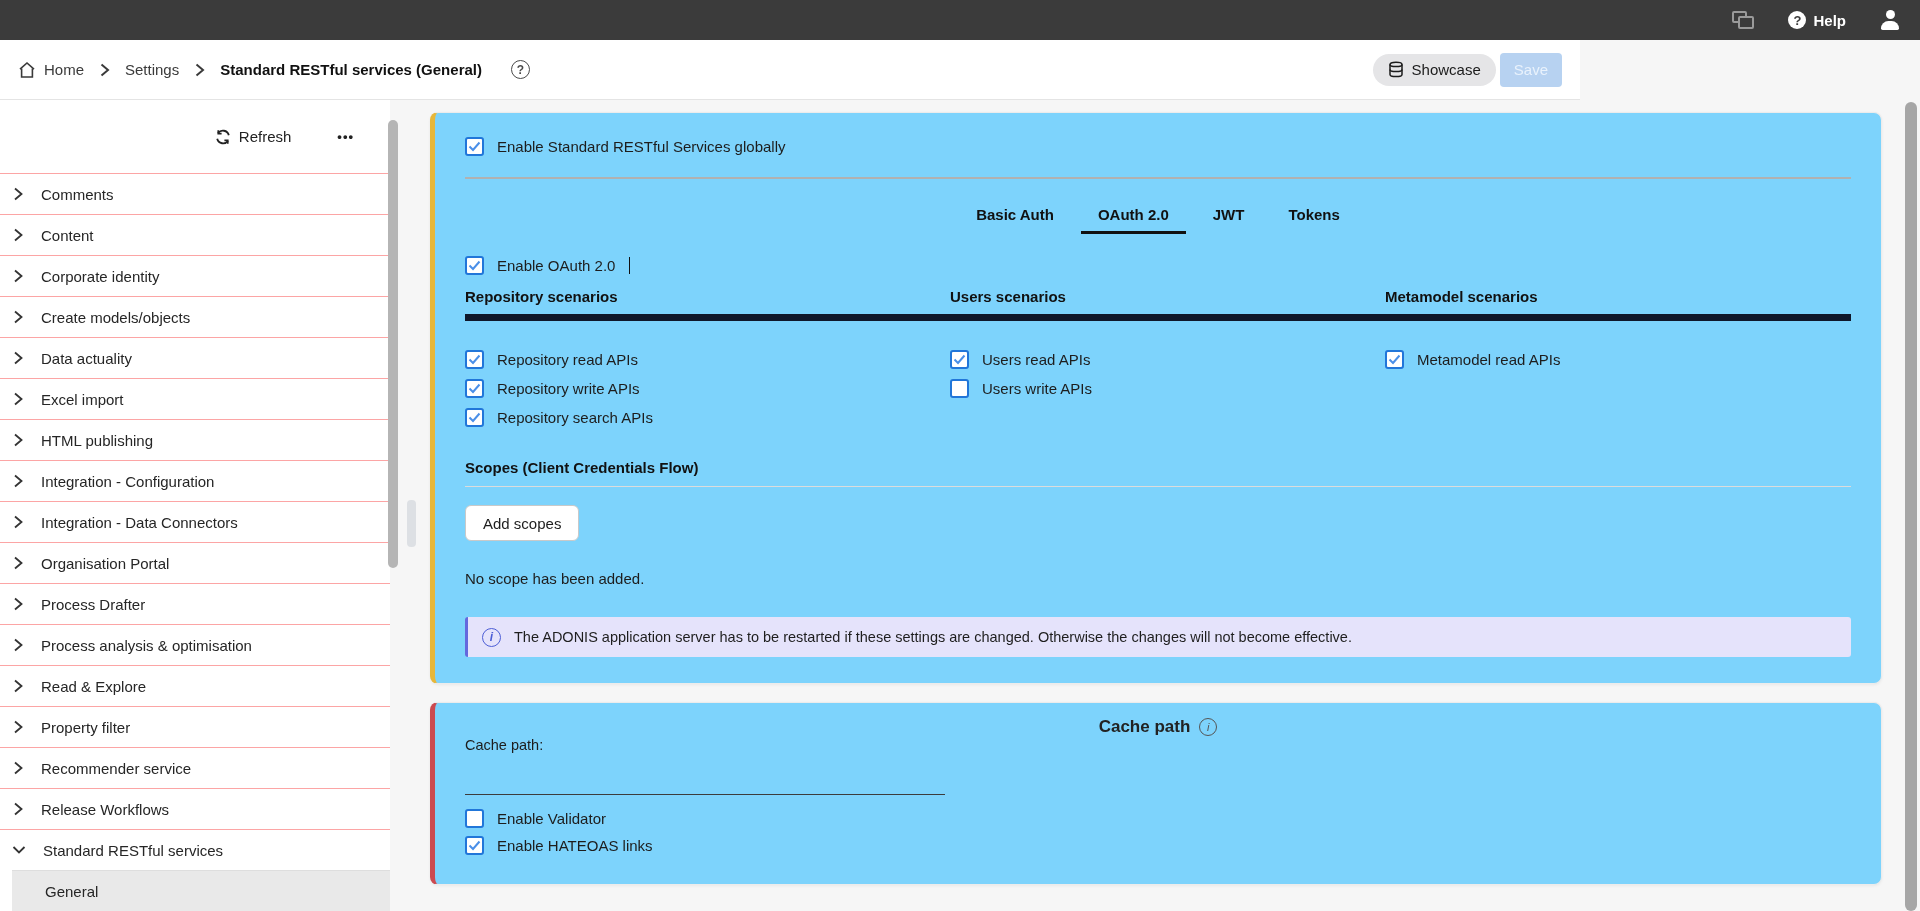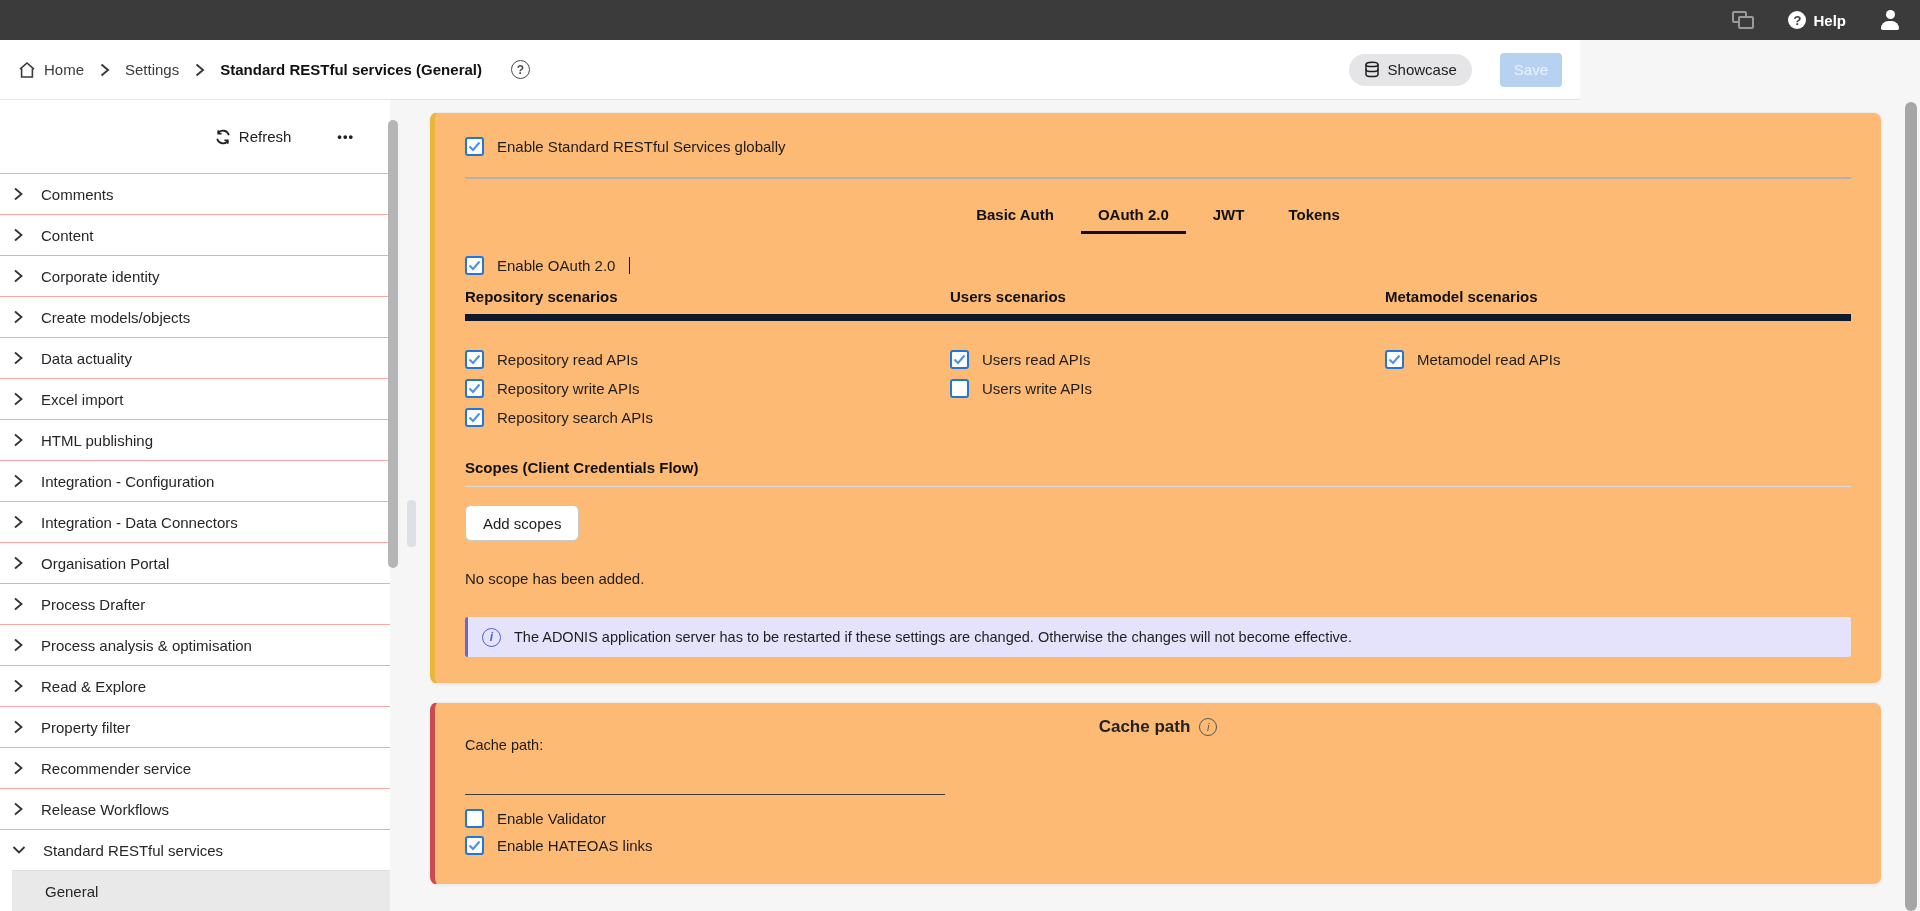--- a/index.html
+++ b/index.html
@@ -21,42 +21,42 @@
 
   
   .crumbbar{position:absolute;left:0;top:40px;width:1580px;height:60px;background:#fff;
     border-bottom:1px solid #e4e4e4;display:flex;align-items:center;padding:0 18px;}
   .crumbs{display:flex;align-items:center;gap:15px;font-size:15px;color:#3a3a3a;}
   .crumb{cursor:pointer;display:flex;align-items:center;gap:8px;}
   .crumb.current{font-weight:bold;color:#111;}
   .chev svg{display:block;}
   .crumb-help{margin-left:14px;width:19px;height:19px;border:1.5px solid #4a4a4a;border-radius:50%;color:#4a4a4a;
     display:inline-flex;align-items:center;justify-content:center;font-size:12px;font-weight:bold;cursor:pointer;}
-  .crumb-actions{margin-left:auto;display:flex;align-items:center;gap:28px;}
+  .crumb-actions{margin-left:auto;display:flex;align-items:center;gap:4px;}
   .pill{height:32px;border-radius:16px;background:#e5e5e7;display:flex;align-items:center;gap:8px;
     padding:0 15px;font-size:15px;color:#1b1b1b;cursor:pointer;border:none;}
   .save-btn{height:34px;min-width:62px;border:none;border-radius:4px;background:#b7d2f1;color:#e9f2fc;
     font-size:15px;padding:0 14px;}
 
   
   .sidebar{position:absolute;left:0;top:100px;width:390px;height:811px;background:#fff;}
   .side-toolbar{height:73px;display:flex;align-items:center;justify-content:flex-end;gap:34px;padding-right:30px;}
   .refresh-btn{display:flex;align-items:center;gap:8px;font-size:15px;color:#222;cursor:pointer;background:none;border:none;}
   .more-btn{font-size:13px;font-weight:bold;letter-spacing:1px;color:#222;cursor:pointer;background:none;border:none;}
   .side-item{height:41px;border-top:1px solid #fca5a5;display:flex;align-items:center;gap:17px;
     padding-left:12px;font-size:15px;color:#262626;cursor:pointer;}
   .side-item .chev-r{flex:none;display:flex;}
   .side-sub{height:41px;margin-left:12px;background:#e9e9e9;display:flex;align-items:center;
     padding-left:33px;font-size:15px;color:#262626;cursor:pointer;border-top:1px solid #dedede;}
   .side-scroll{position:absolute;left:388px;top:120px;width:10px;height:448px;background:#b5b5b5;border-radius:5px;}
   .splitter{position:absolute;left:407px;top:500px;width:9px;height:47px;background:#dde0e4;border-radius:4px;cursor:col-resize;}
 
   
   .main{position:absolute;left:405px;top:100px;width:1500px;height:811px;overflow:hidden;}
-  .card{margin-left:25px;width:1452px;background:#fdba74;border:1px solid #ececec;border-radius:8px;
+  .card{margin-left:25px;width:1452px;background:#7dd3fc;border:1px solid #ececec;border-radius:8px;
     box-shadow:0 1px 3px rgba(0,0,0,.06);padding:22px 30px 26px 30px;}
   .card.rest{margin-top:12px;border-left:5px solid #e7b73a;}
   .card.cache{margin-top:18px;border-left:5px solid #cb4a50;padding-top:14px;height:183px;}
 
   .cbrow{display:flex;align-items:center;gap:13px;height:22px;}
   .cb{width:19px;height:19px;border:2px solid #2176d9;border-radius:3px;background:#fff;flex:none;
     display:inline-flex;align-items:center;justify-content:center;cursor:pointer;}
   .cb svg{display:block;}
   .cblabel{font-size:15px;color:#1d1d1d;}
   .caret{width:1px;height:17px;background:#111;margin-left:1px;}

